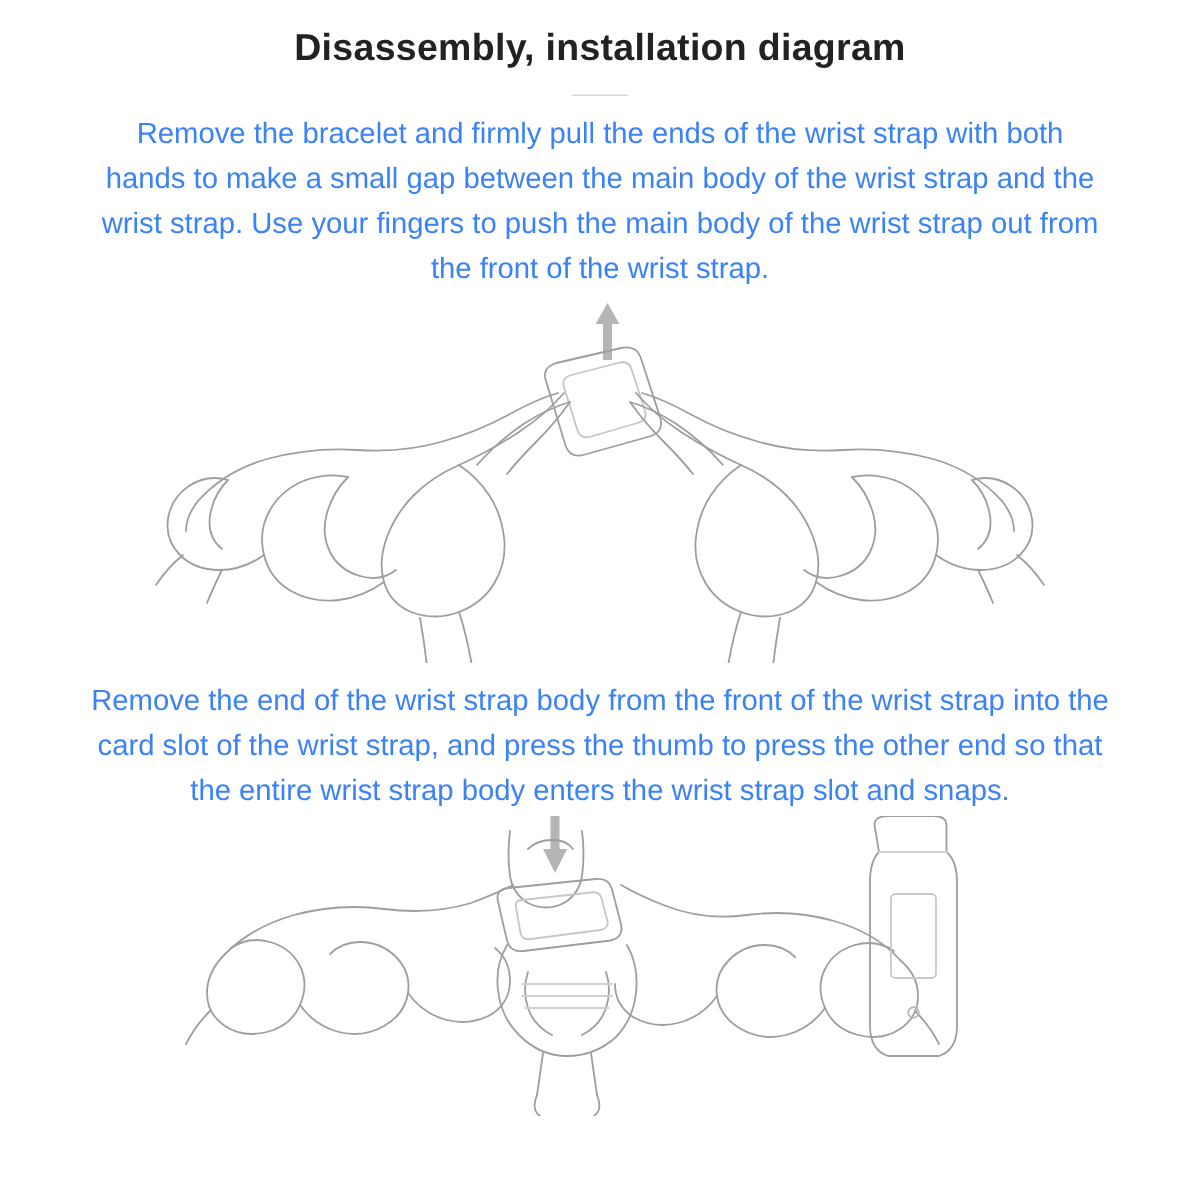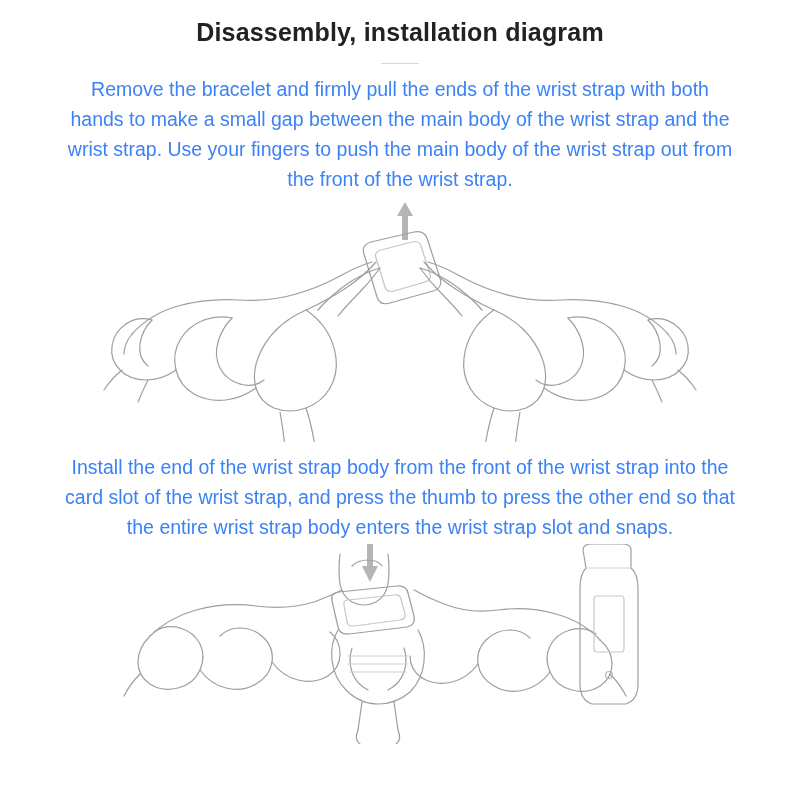--- a/index.html
+++ b/index.html
@@ -133,21 +133,21 @@
         <path d="M494 206 Q488 224 484 250 Q482 276 484 300 Q486 322 480 340 Q474 356 470 366"></path>
         <path d="M470 366 Q466 376 470 384 Q474 392 482 392 Q490 392 494 384 Q498 376 494 366 Q490 356 486 346"></path>
         <path d="M482 372 a4 6 0 1 0 0.1 0"></path>
         <path d="M520 210 Q516 232 514 256 Q512 280 508 300"></path>
       </g>
     </svg>
   </div>
 
   <div class="section-gap"></div>
 
-  <div class="para para-2">Install the end of the wrist strap body from the front of the wrist strap into the card slot of the wrist strap, and press the thumb to press the other end so that the entire wrist strap body enters the wrist strap slot and snaps.</div>
+  <div class="para para-2">Remove the end of the wrist strap body from the front of the wrist strap into the card slot of the wrist strap, and press the thumb to press the other end so that the entire wrist strap body enters the wrist strap slot and snaps.</div>
 
   <div class="figure fig2">
     <svg width="800" height="200" viewBox="0 0 800 200" fill="none" stroke="#9e9e9e" stroke-width="1.2" stroke-linecap="round" stroke-linejoin="round">
 
       <g fill="#b5b5b5" stroke="none">
         <path d="M367 0 L367 22 L362 22 L370 38 L378 22 L373 22 L373 0 Z"></path>
       </g>
 
       <g>
         <path d="M340 10 Q338 26 340 40 Q342 52 352 58 Q364 64 376 58 Q386 52 388 40 Q390 26 388 10"></path>

